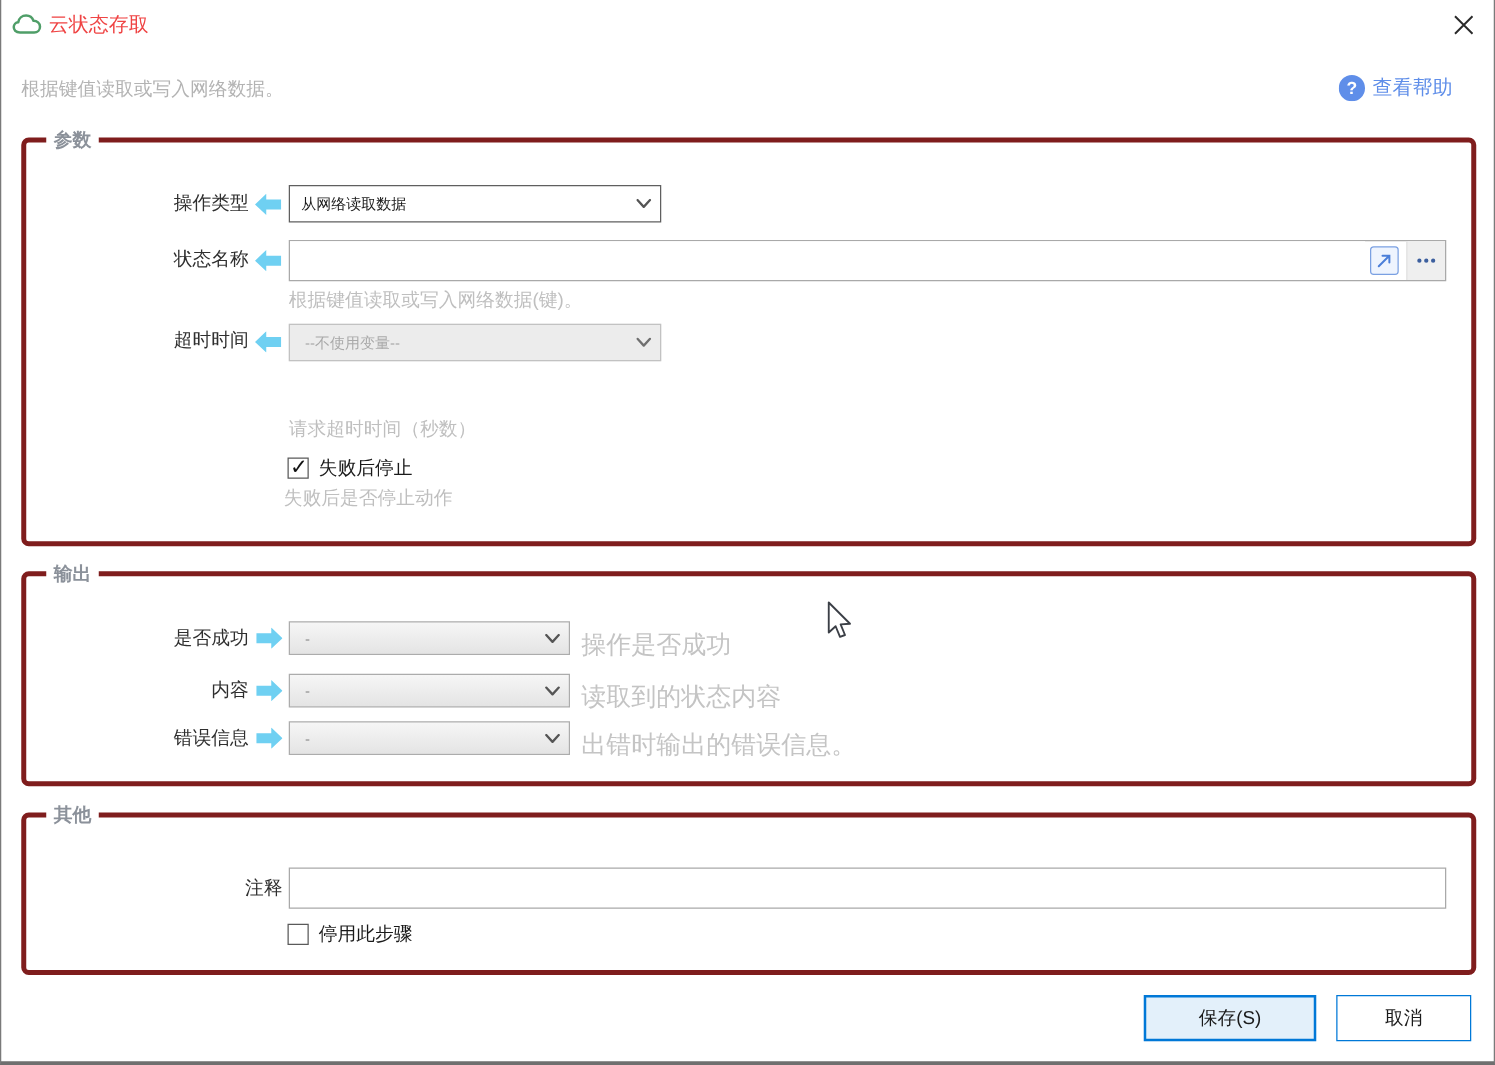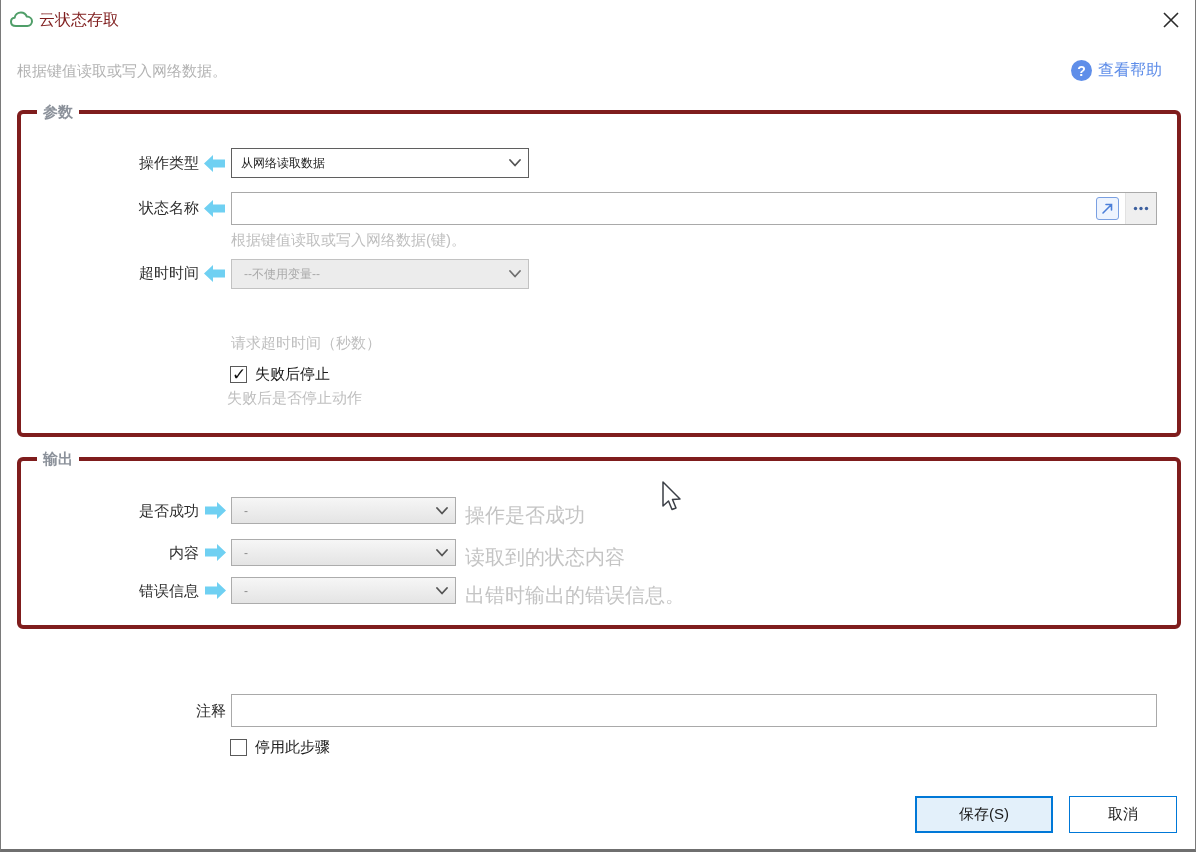--- a/index.html
+++ b/index.html
@@ -4,21 +4,21 @@
 <style>
   * { margin:0; padding:0; box-sizing:border-box; }
   html,body { width:1196px; height:852px; }
   body { font-family:"Liberation Sans","DejaVu Sans",sans-serif; background:#fff; }
   .window {
     position:relative; width:1196px; height:852px; background:#fff;
     border-left:1px solid #7a7a7a; border-right:1px solid #7a7a7a; border-bottom:3px solid #6f6f6f;
     overflow:hidden;
   }
   .abs { position:absolute; }
-  .title-text { font-size:16px; color:#7f1d1d; }
+  .title-text { font-size:16px; color:#ef4444; }
   .subtitle { font-size:15px; color:#b3b3b3; }
   .help-link { font-size:16px; color:#5f8ee9; cursor:pointer; }
   .groupbox { border:4px solid #7f1d1d; border-radius:6px; background:#fff; }
   .legend { position:absolute; top:-11px; left:16px; background:#fff; padding:0 6px;
             font-size:15px; font-weight:bold; color:#8b919a; }
   .flabel { font-size:15px; color:#2f2f2f; text-align:right; line-height:20px; }
   .hint { font-size:15px; color:#bfbfbf; }
   .desc { font-size:20px; color:#c4c4c4; }
   .dd { border:1px solid #a6a6a6; background:#fff; display:flex; align-items:center;
         padding:0 26px 0 9px; font-size:12px; color:#1a1a1a; position:absolute; }
@@ -153,20 +153,23 @@
     <path d="M21 8.5 L12 0 L12 4.5 L0 4.5 L0 12.5 L12 12.5 L12 17 Z" fill="#6fd0f2"></path>
   </svg>
   <div class="dd gray" style="left:230px;top:577px;width:225px;height:27px;padding-left:12px">
     <span>-</span>
     <svg class="chev" width="12" height="8" viewBox="0 0 12 8">
       <path d="M1 1 L6 6.5 L11 1" fill="none" stroke="#555" stroke-width="1.8" stroke-linecap="round" stroke-linejoin="round"></path>
     </svg>
   </div>
   <div class="abs desc" style="left:464px;top:582px">出错时输出的错误信息。</div>
 
+  <div class="abs groupbox" style="left:16px;top:650px;width:1164px;height:130px">
+    <span class="legend">其他</span>
+  </div>
 
   <div class="abs flabel" style="left:100px;top:701px;width:125px">注释</div>
   <input class="tinput" style="left: 230px; top: 694px; width: 926px; height: 33px;" value="">
   <div class="checkbox" style="left:229px;top:739px"></div>
   <div class="abs cb-label" style="left:254px;top:738px">停用此步骤</div>
 
   <div class="btn btn-save" style="left:914px;top:796px;width:138px;height:37px">保存(S)</div>
   <div class="btn btn-cancel" style="left:1068px;top:796px;width:108px;height:37px">取消</div>
 
   <svg class="abs" style="left:656px;top:480px;pointer-events:none" width="24" height="34" viewBox="0 0 24 34">

